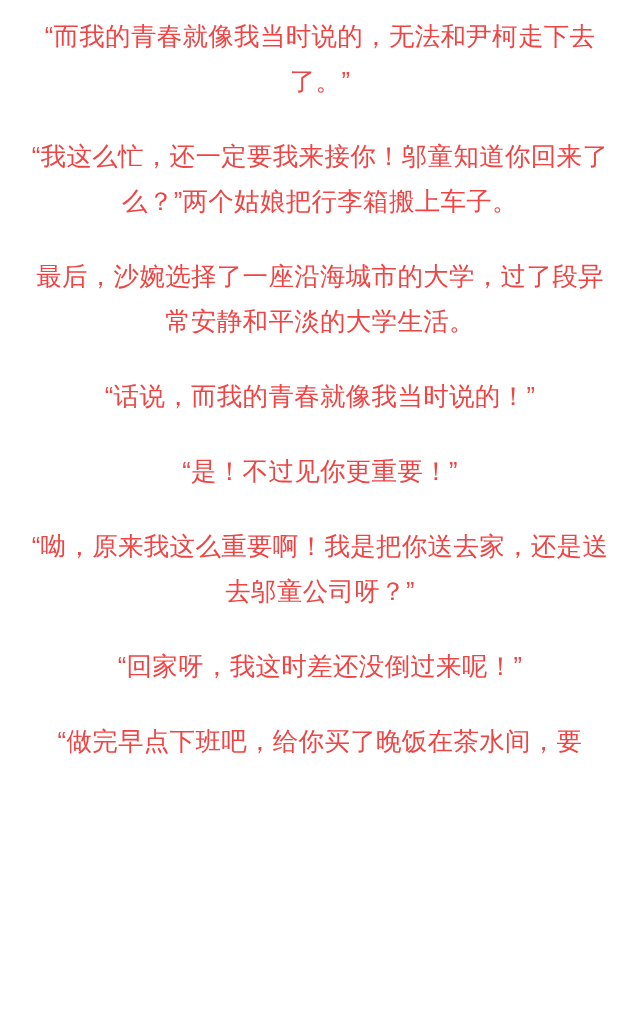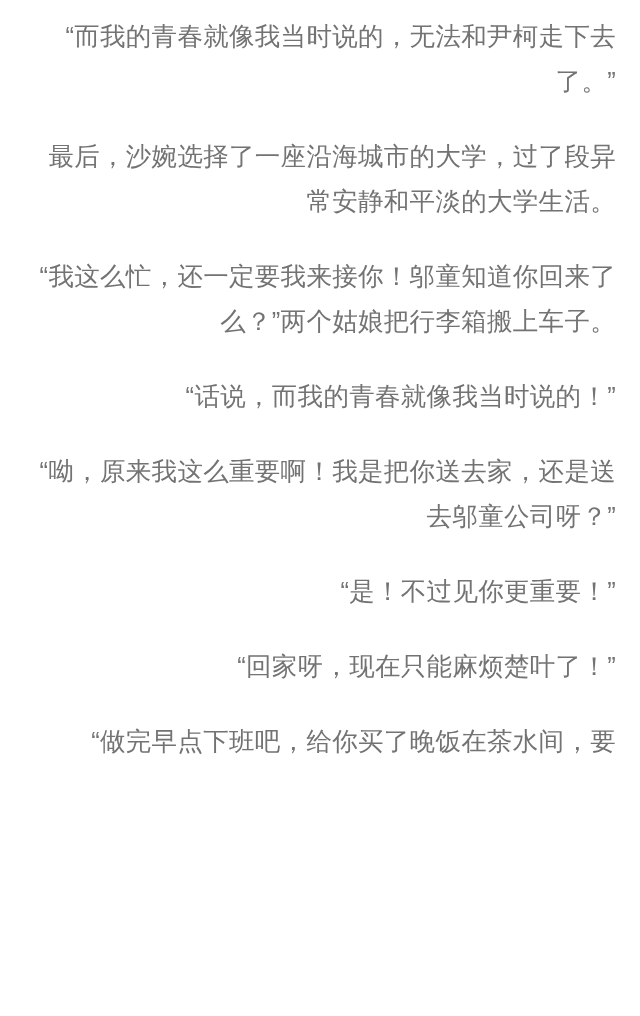--- a/index.html
+++ b/index.html
@@ -15,35 +15,35 @@
   }
   #reader {
     box-sizing: border-box;
     width: 640px;
     padding: 14px 24px 0 24px;
   }
   .para {
     margin: 0 0 30px 0;
     font-size: 25.5px;
     line-height: 45px;
-    color: #737373;
+    color: #ef4444;
     letter-spacing: 0.3px;
-    text-align: right;
+    text-align: center;
     word-break: break-all;
     font-family: "Liberation Sans", sans-serif;
   }
   .para:last-child {
     margin-bottom: 0;
   }
 </style>
 </head>
 <body>
 
 <div id="reader">
   <p class="para">“而我的青春就像我当时说的，无法和尹柯走下去了。”</p>
+  <p class="para">“我这么忙，还一定要我来接你！邬童知道你回来了么？”两个姑娘把行李箱搬上车子。</p>
   <p class="para">最后，沙婉选择了一座沿海城市的大学，过了段异常安静和平淡的大学生活。</p>
-  <p class="para">“我这么忙，还一定要我来接你！邬童知道你回来了么？”两个姑娘把行李箱搬上车子。</p>
   <p class="para">“话说，而我的青春就像我当时说的！”</p>
+  <p class="para">“是！不过见你更重要！”</p>
   <p class="para">“呦，原来我这么重要啊！我是把你送去家，还是送去邬童公司呀？”</p>
-  <p class="para">“是！不过见你更重要！”</p>
-  <p class="para">“回家呀，现在只能麻烦楚叶了！”</p>
+  <p class="para">“回家呀，我这时差还没倒过来呢！”</p>
   <p class="para">“做完早点下班吧，给你买了晚饭在茶水间，要</p>
 </div>
 
 </body></html>

